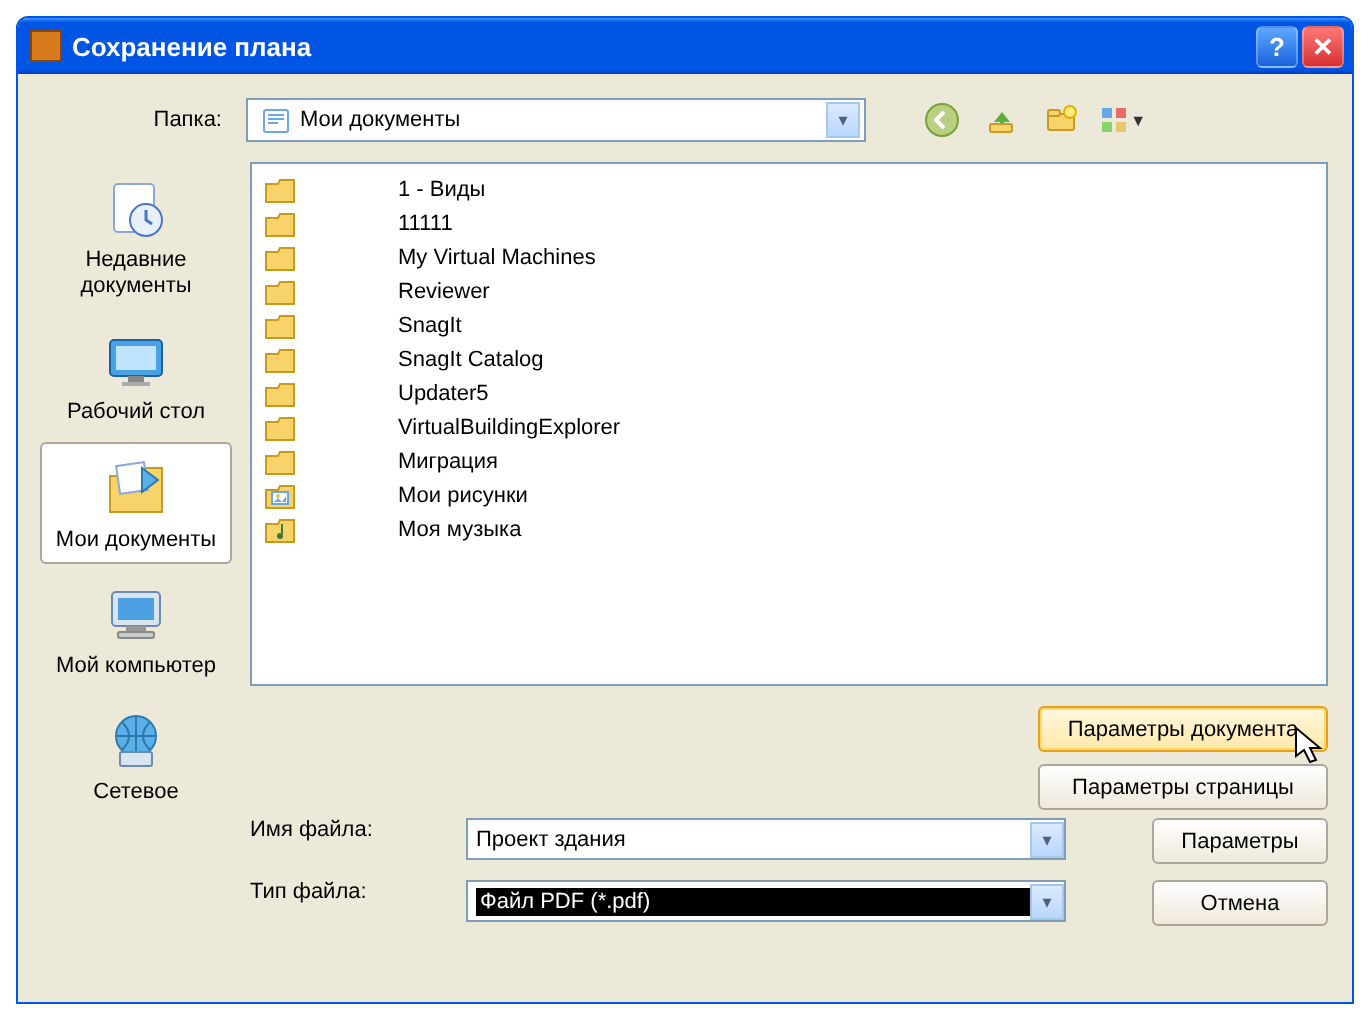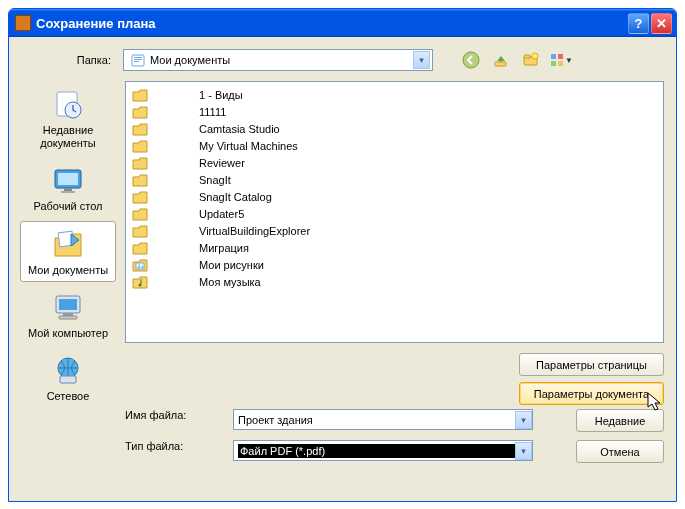--- a/index.html
+++ b/index.html
@@ -349,28 +349,20 @@
                 </svg>
               </span>
               <span class="fi-text">11111</span>
             </div>
             <div class="file-item">
               <span class="fi-icon">
                 <svg width="16" height="16">
                   <path d="M1 5h6l1-2h7v11H1z" fill="#f8d36a" stroke="#c79a20"></path>
                 </svg>
               </span>
-              <span class="fi-text">Camtasia Studio</span>
-            </div>
-            <div class="file-item">
-              <span class="fi-icon">
-                <svg width="16" height="16">
-                  <path d="M1 5h6l1-2h7v11H1z" fill="#f8d36a" stroke="#c79a20"></path>
-                </svg>
-              </span>
               <span class="fi-text">My Virtual Machines</span>
             </div>
             <div class="file-item">
               <span class="fi-icon">
                 <svg width="16" height="16">
                   <path d="M1 5h6l1-2h7v11H1z" fill="#f8d36a" stroke="#c79a20"></path>
                 </svg>
               </span>
               <span class="fi-text">Reviewer</span>
             </div>
@@ -431,39 +423,39 @@
                   <path d="M1 5h6l1-2h7v11H1z" fill="#f8d36a" stroke="#c79a20"></path>
                   <path d="M9 5v5" stroke="#3a7a3a"></path>
                   <circle cx="8" cy="11" r="1.5" fill="#3a7a3a"></circle>
                 </svg>
               </span>
               <span class="fi-text">Моя музыка</span>
             </div>
           </div>
 
         <div class="under-list">
-          <div class="btn-row">
-            <div class="push-btn wide">Параметры страницы</div>
-          </div>
           <div class="btn-row" style="position:relative;">
             <div class="push-btn wide hot">Параметры документа</div>
             <svg class="cursor" style="left:128px;top:10px" width="18" height="22">
               <path d="M1 1 L1 15 L5 12 L8 18 L11 17 L8 11 L13 11 Z" fill="#fff" stroke="#000"></path>
             </svg>
+          </div>
+          <div class="btn-row">
+            <div class="push-btn wide">Параметры страницы</div>
           </div>
         </div>
 
         <div class="bottom-rows">
           <div class="form-row">
             <div class="form-label">Имя файла:</div>
             <div class="form-combo">
               <span class="combo-text">Проект здания</span>
               <span class="combo-arrow">▾</span>
             </div>
-            <div class="push-btn">Недавние</div>
+            <div class="push-btn">Параметры</div>
           </div>
           <div class="form-row">
             <div class="form-label">Тип файла:</div>
             <div class="form-combo">
               <span class="text-sel combo-text">Файл PDF (*.pdf)</span>
               <span class="combo-arrow">▾</span>
             </div>
             <div class="push-btn">Отмена</div>
           </div>
         </div>

